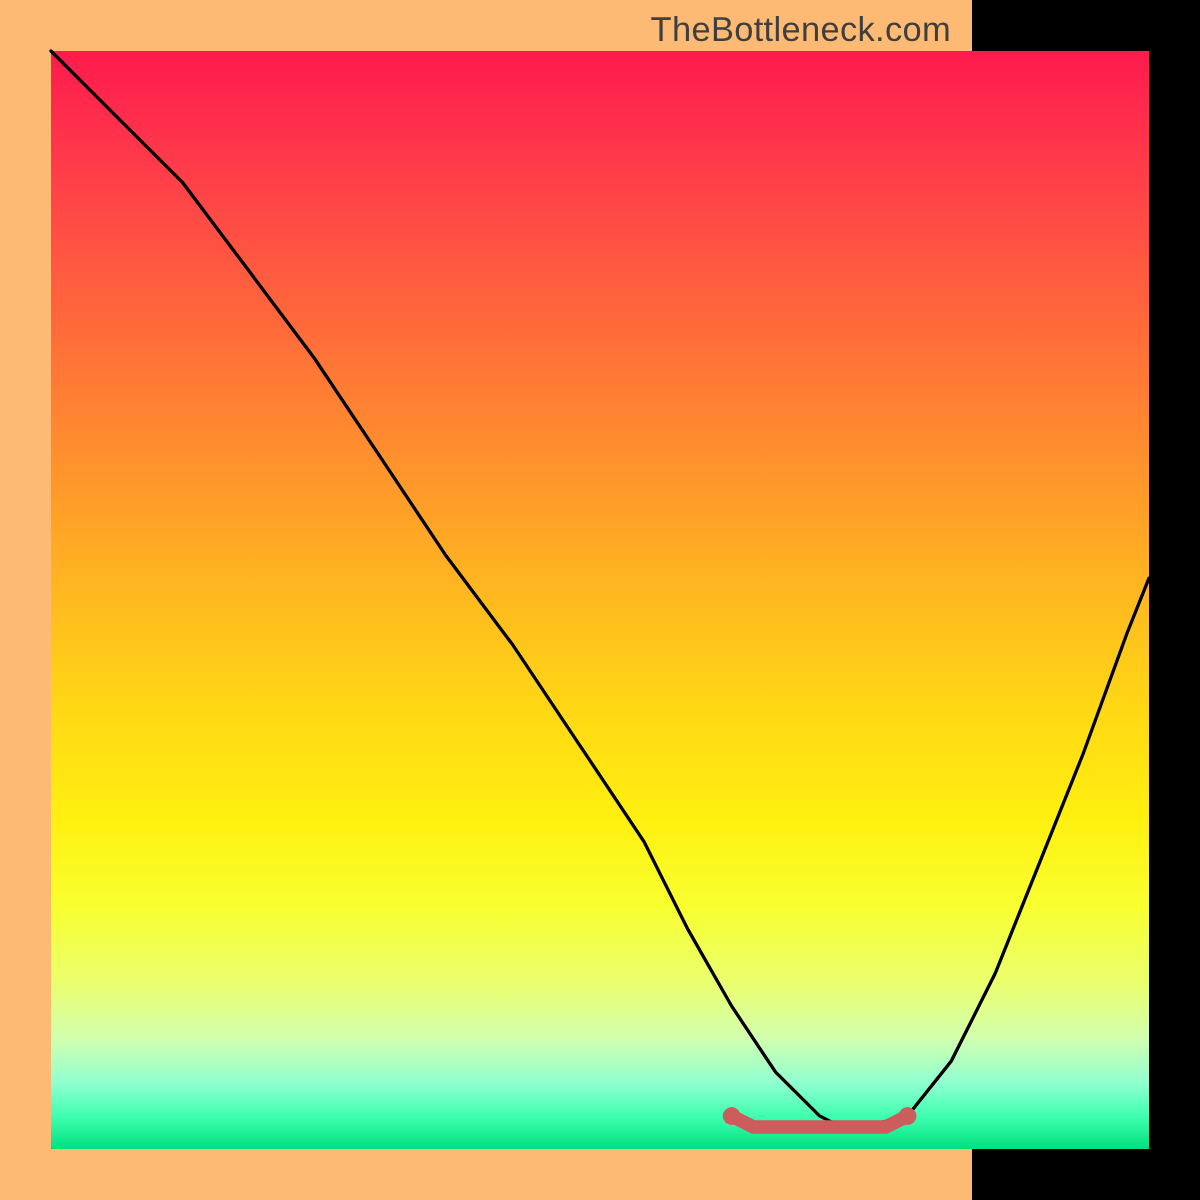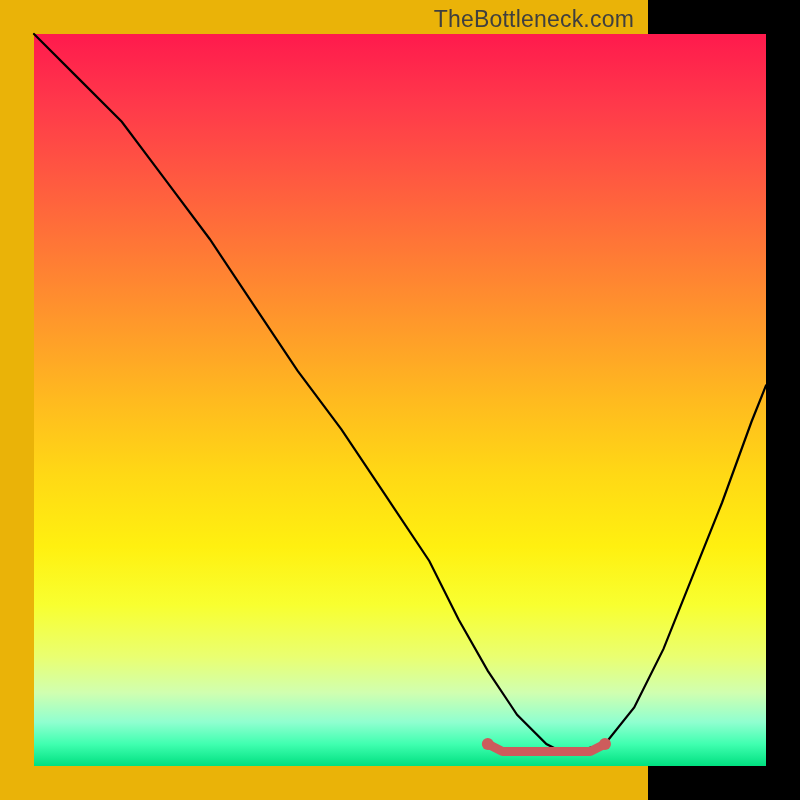--- a/index.html
+++ b/index.html
@@ -7,21 +7,21 @@
     padding: 0;
     width: 800px;
     height: 800px;
     background: #000;
     overflow: hidden;
   }
   .container {
     position: relative;
     width: 648px;
     height: 800px;
-    background: #eab308;
+    background: #fdba74;
   }
   .plot-area {
     position: absolute;
     left: 34px;
     top: 34px;
     width: 732px;
     height: 732px;
     background: linear-gradient(to bottom,
       #ff1a4d 0%,
       #ff3a4a 10%,

